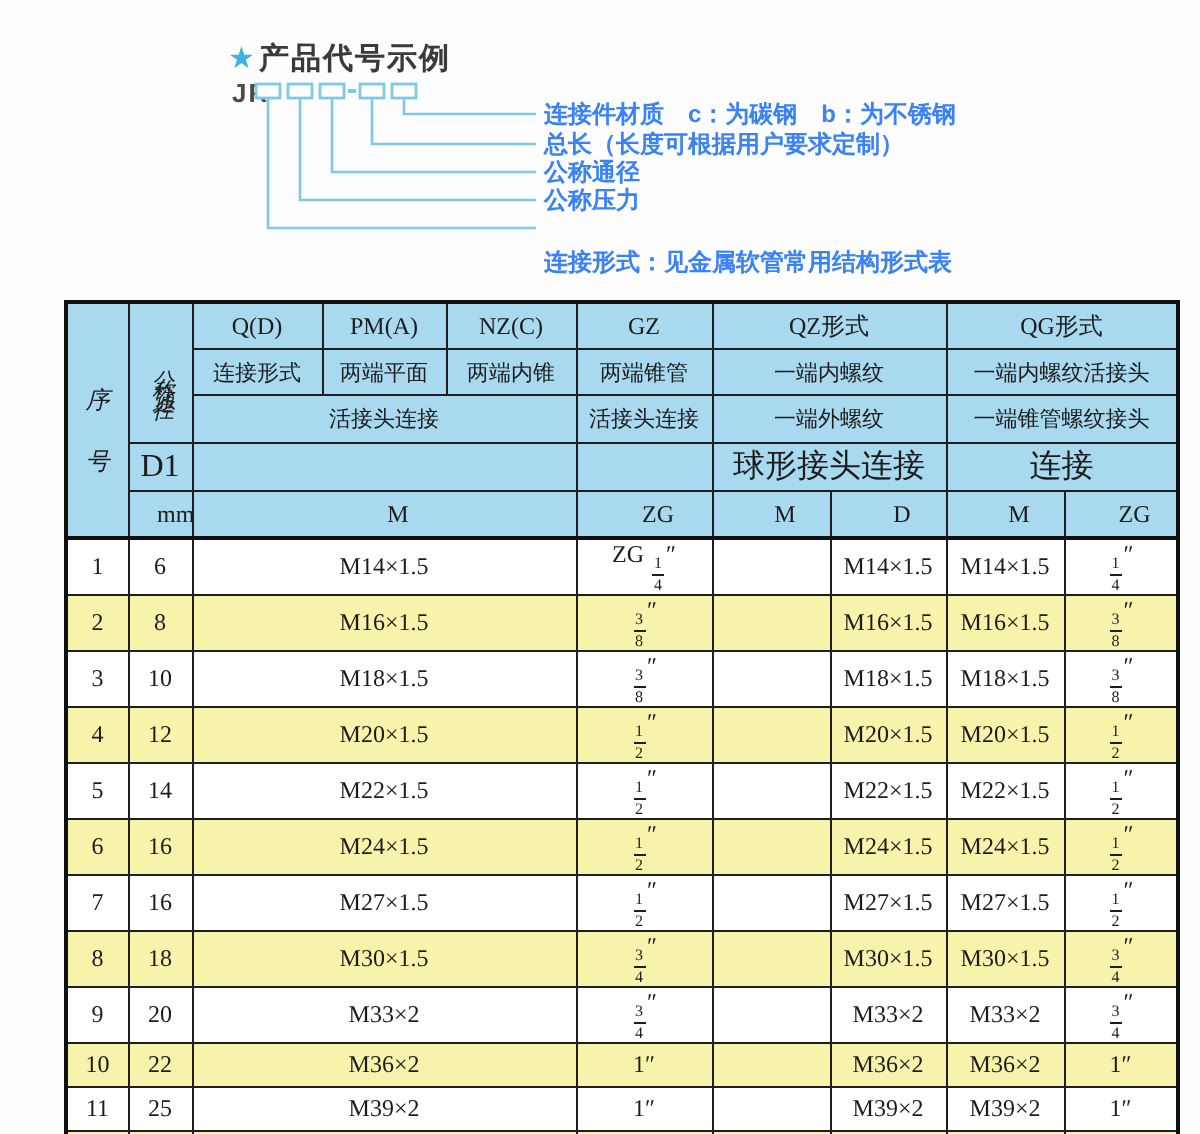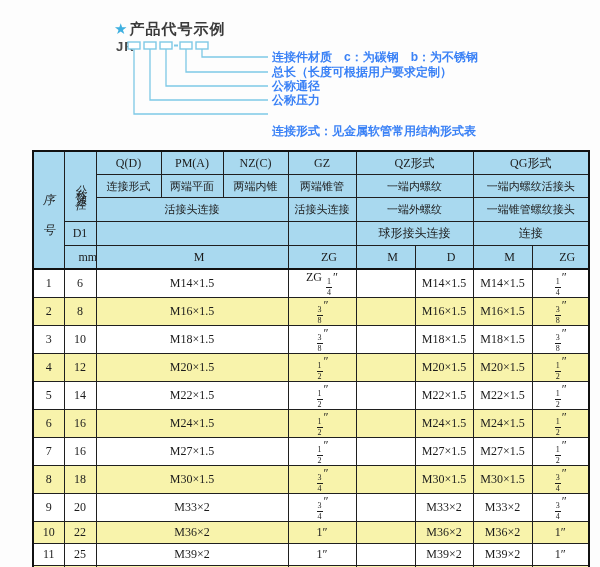--- a/index.html
+++ b/index.html
@@ -45,21 +45,21 @@
     color:#1c1c1c;
   }
   table.ref th,table.ref td{
     border:1px solid #1f1f1f;padding:0;text-align:center;vertical-align:middle;
     overflow:hidden;white-space:nowrap;
   }
   thead th{background:#a9d9ef;font-weight:normal;font-size:11px;}
   thead tr:nth-child(1) th{height:22px;font-size:12px;}
   thead tr:nth-child(2) th{height:22px;}
   thead tr:nth-child(3) th{height:23px;}
-  thead tr:nth-child(4) th{height:23px;font-size:12px;}
+  thead tr:nth-child(4) th{height:23px;font-size:16px;}
   thead tr:nth-child(5) th{height:22px;font-size:12px;padding-left:14px;}
   thead{border-bottom:2px solid #111;}
   tbody td{height:21px;font-size:12px;background:#ffffff;}
   tbody tr.alt td{background:#f8f3ab;}
   .vtext{
     writing-mode:vertical-lr;text-orientation:upright;
     display:inline-block;font-size:11px;letter-spacing:5px;
     font-style:italic;line-height:1;padding-top:2px;
   }
   .vtext-seq{

